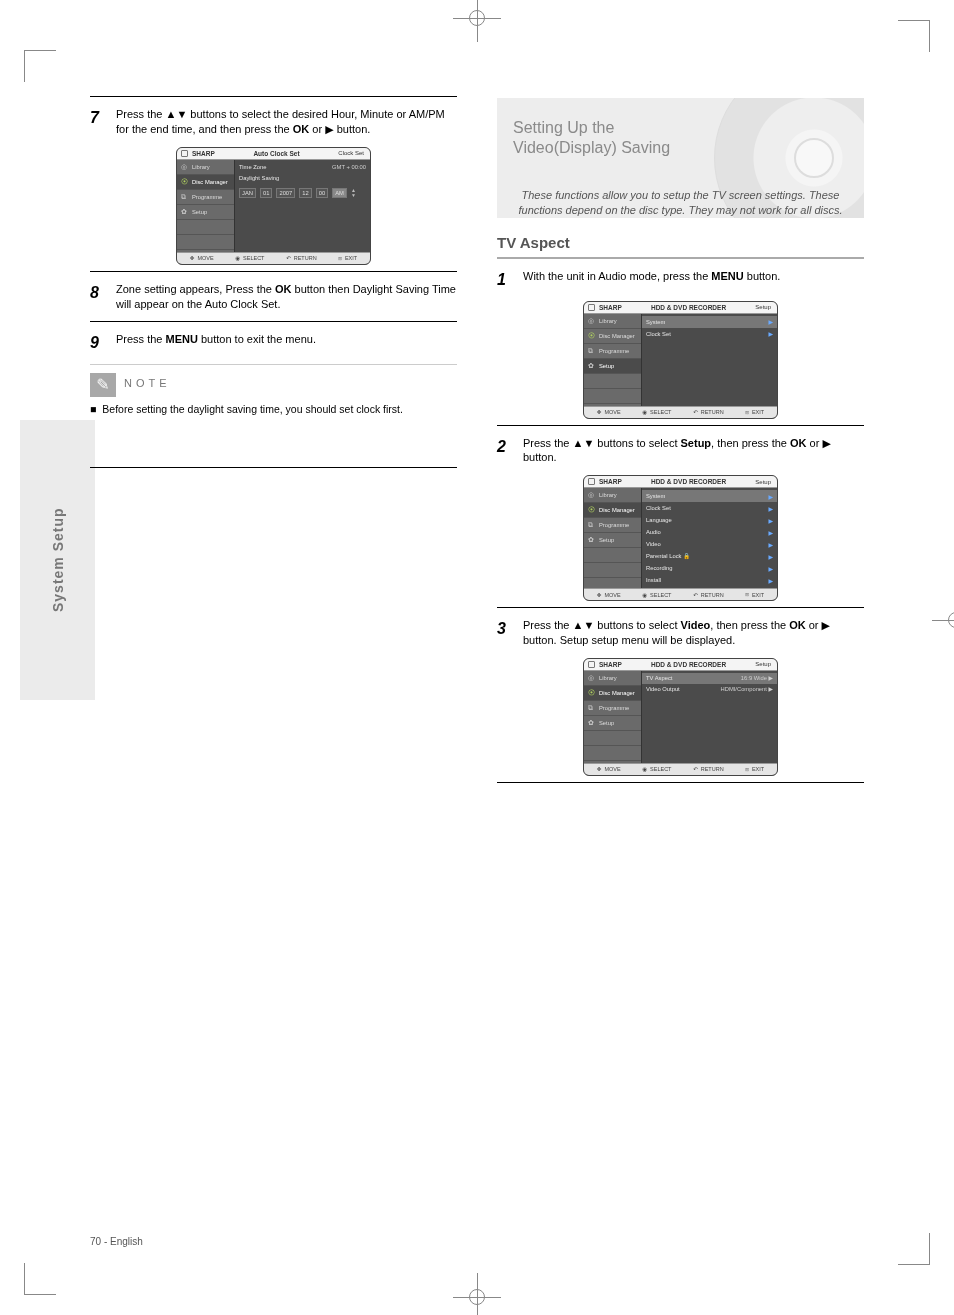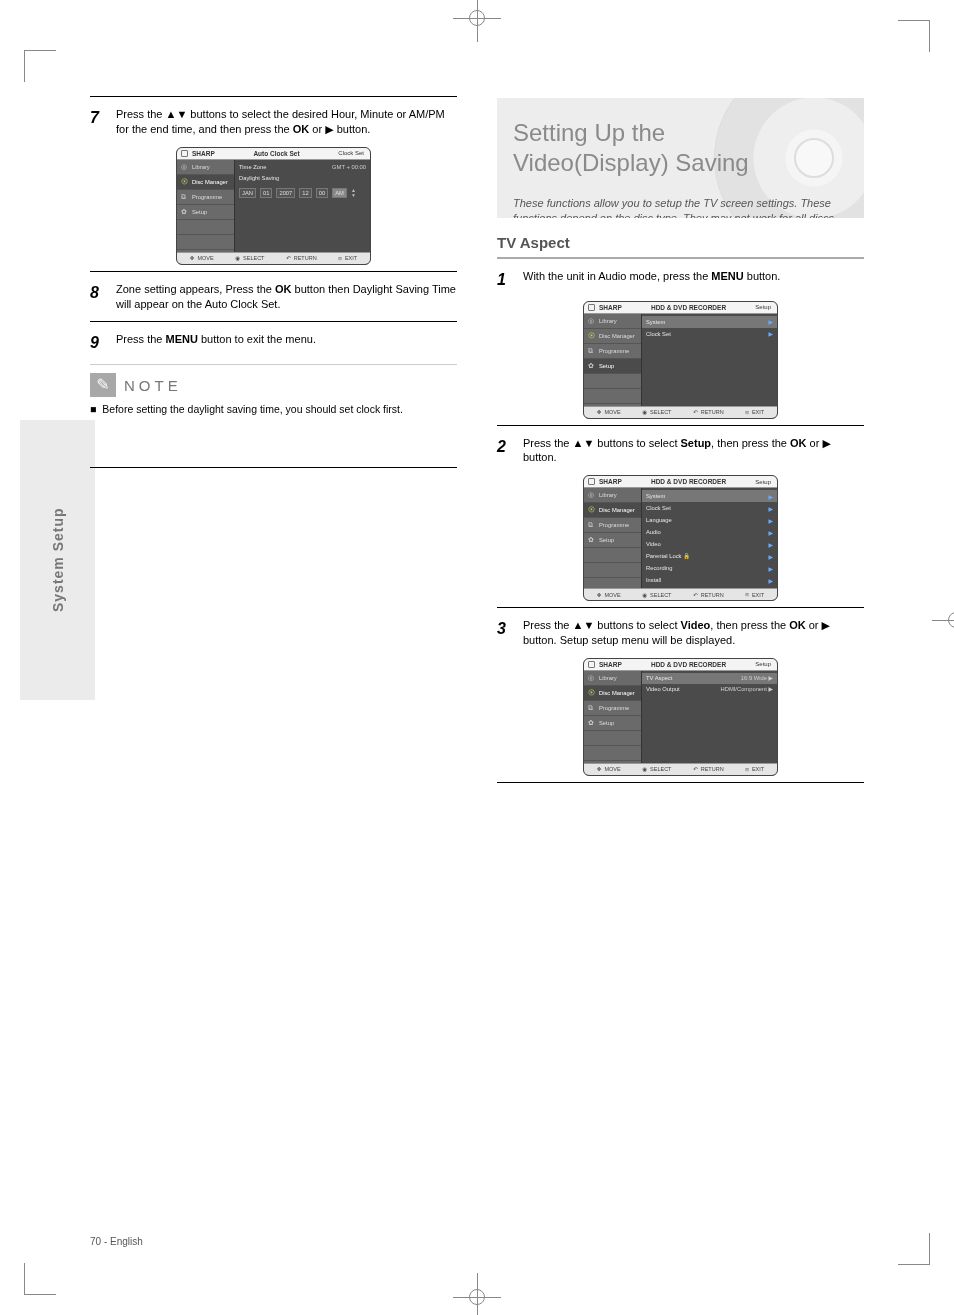--- a/index.html
+++ b/index.html
@@ -141,21 +141,21 @@
 
   .note {
     display: flex; align-items: flex-start; gap: 8px;
     margin-top: 4px;
   }
   .note .badge {
     width: 26px; height: 24px; background: #a8a8a8;
     display: flex; align-items: center; justify-content: center;
     color: #fafafa; font-size: 16px;
   }
-  .note .label { font-size: 15px; letter-spacing: 4px; color: #777; padding-top: 4px; }
+  .note .label { font-size: 11px; letter-spacing: 4px; color: #777; padding-top: 4px; }
   .note-line { border-top: 1px solid #ccc; margin: 4px 0 8px; }
   .note-body {
     font-size: 10.5px; display: flex; gap: 6px;
   }
   .note-body .dash { }
 
   .col-right .banner {
     position: relative;
     height: 120px;
     background: #ededed;
@@ -169,27 +169,28 @@
     background: radial-gradient(circle at center, #f5f5f5 0 28px, #eee 29px 60px, #e2e2e2 61px 200px);
     border: 1px solid #ddd;
   }
   .banner .disc-inner {
     position: absolute; right: 30px; top: 40px;
     width: 40px; height: 40px; border-radius: 50%;
     background: #f8f8f8; border: 2px solid #ddd;
   }
   .banner h2 {
     position: relative; z-index: 2;
-    font-size: 24px; color: #8a8a8a; font-weight: normal;
+    font-size: 16px; color: #8a8a8a; font-weight: normal;
     line-height: 1.25;
   }
   .banner .sub {
     position: relative; z-index: 2;
-    font-size: 11px; color: #555; margin-top: 18px; font-style: italic;
+    font-size: 11px; color: #555; margin-top: 30px; font-style: italic;
     line-height: 1.35;
+    text-align: center;
   }
 
   h3.section {
     font-size: 15px; font-weight: bold; color: #555; margin: 16px 0 6px;
   }
   .section-underline { border-top: 2px solid #aaa; margin-bottom: 10px; }
 
   .timebar {
     display: flex; align-items: center; gap: 4px; margin: 4px 0;
     font-size: 5.8px; color: #eee;

